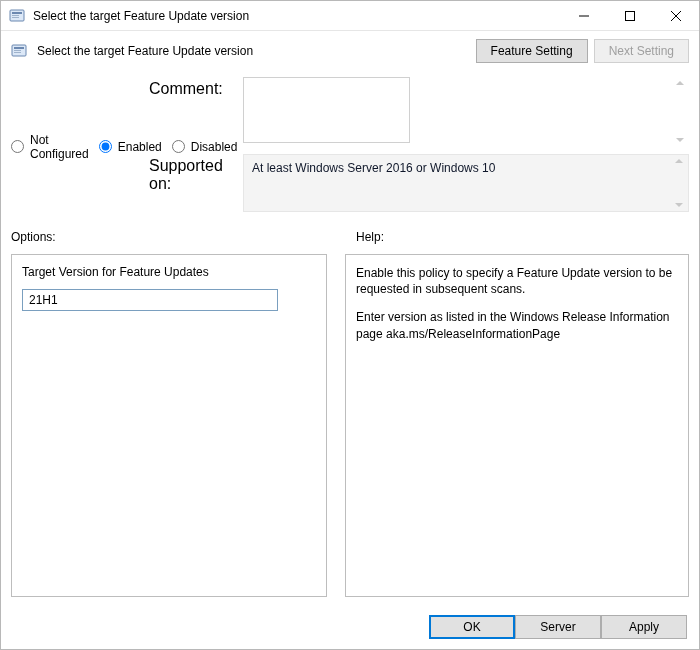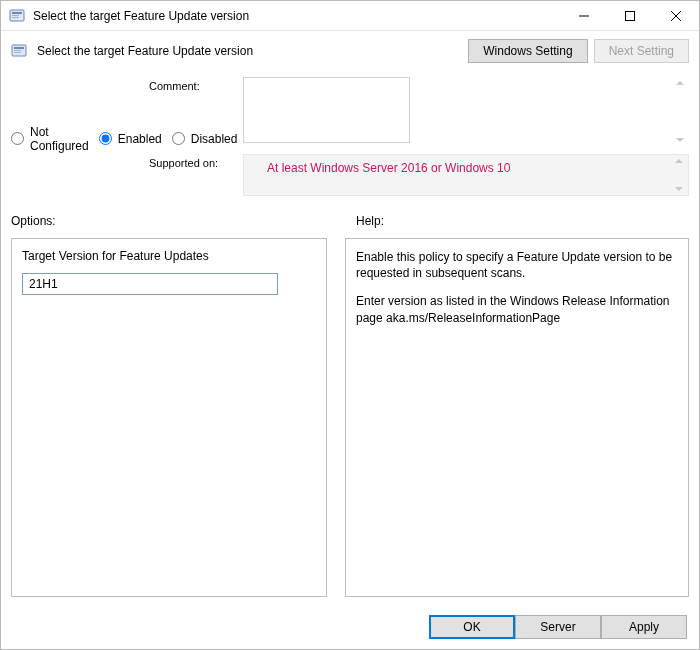--- a/index.html
+++ b/index.html
@@ -120,21 +120,21 @@
       gap: 8px;
     }
     .field-row {
       display: flex;
       gap: 8px;
     }
     .field-label {
       width: 86px;
       text-align: left;
       padding-top: 3px;
-      font-size: 11px;
+      font-size: 16px;
     }
     .comment-box {
       flex: 1;
       height: 66px;
       border: 1px solid #d0d0d0;
       background: #fff;
       resize: none;
       font-family: inherit;
       font-size: 12px;
       padding: 3px 5px;
@@ -152,26 +152,26 @@
     .scroll-affordance.tall { top: 4px; bottom: 4px; }
     .arrow-up, .arrow-down {
       width: 0; height: 0;
       border-left: 4px solid transparent;
       border-right: 4px solid transparent;
     }
     .arrow-up { border-bottom: 4px solid #c8c8c8; }
     .arrow-down { border-top: 4px solid #c8c8c8; }
     .supported-box {
       flex: 1;
-      height: 42px;
+      height: 58px;
       border: 1px solid #e6e6e6;
       background: #f4f4f4;
-      color: #be185d;
-      font-size: 12px;
-      padding: 6px 23px;
+      color: #0f172a;
+      font-size: 12px;
+      padding: 6px 8px;
       position: relative;
     }
     .panels-header {
       display: flex;
       padding: 18px 10px 4px 10px;
       gap: 18px;
     }
     .panels-header .ph-left { width: 316px; }
     .panels-header .ph-right { flex: 1; margin-left: 11px; }
     .panels {
@@ -248,21 +248,21 @@
     <div class="hdr-icon">
       <svg width="16" height="16" viewBox="0 0 16 16">
         <rect x="1" y="2" width="14" height="11" rx="1" fill="#dce8f7" stroke="#6b88b0" stroke-width="1"></rect>
         <rect x="3" y="4" width="10" height="2" fill="#6b88b0"></rect>
         <rect x="3" y="7" width="7" height="1" fill="#9fb3cc"></rect>
         <rect x="3" y="9" width="7" height="1" fill="#9fb3cc"></rect>
       </svg>
     </div>
     <div class="hdr-title">Select the target Feature Update version</div>
     <div class="nav-buttons">
-      <button class="btn">Windows Setting</button>
+      <button class="btn">Feature Setting</button>
       <button class="btn disabled">Next Setting</button>
     </div>
   </div>
 
   <div class="row-config">
     <div class="col-left">
       <label class="radio-row">
         <input type="radio" name="state" style="">
         <span>Not Configured</span>
       </label>

